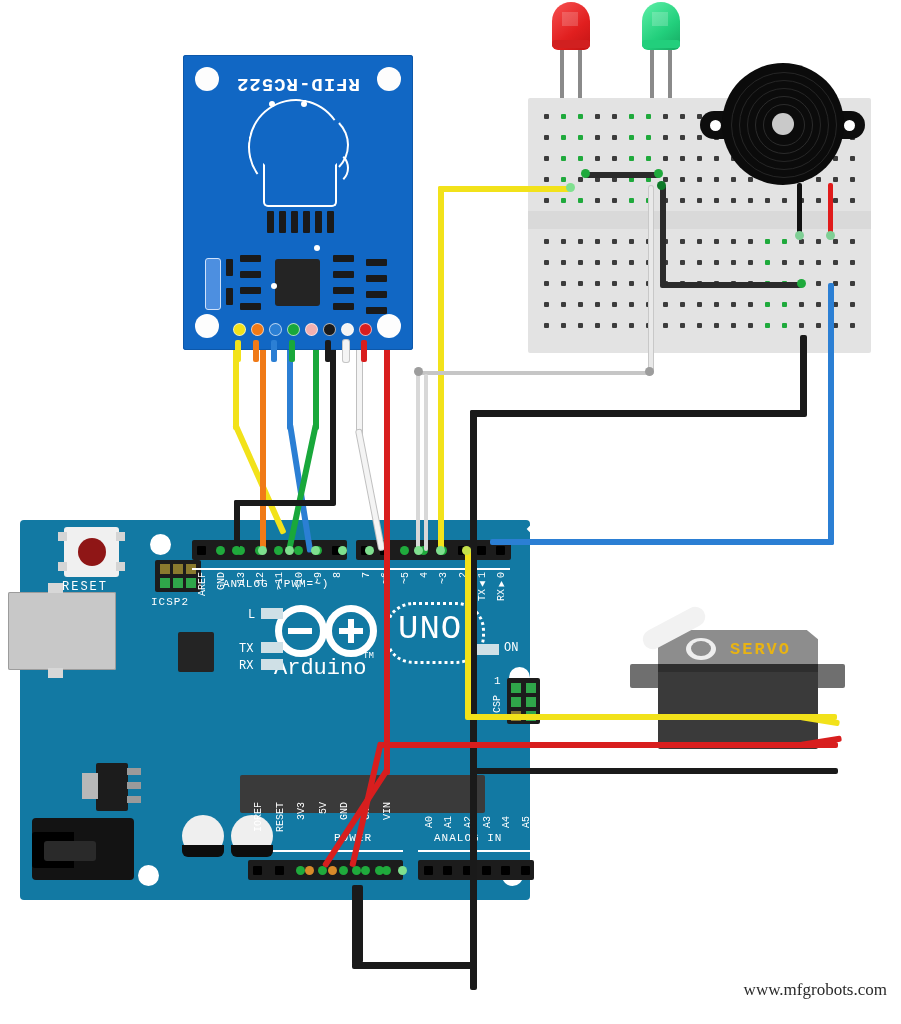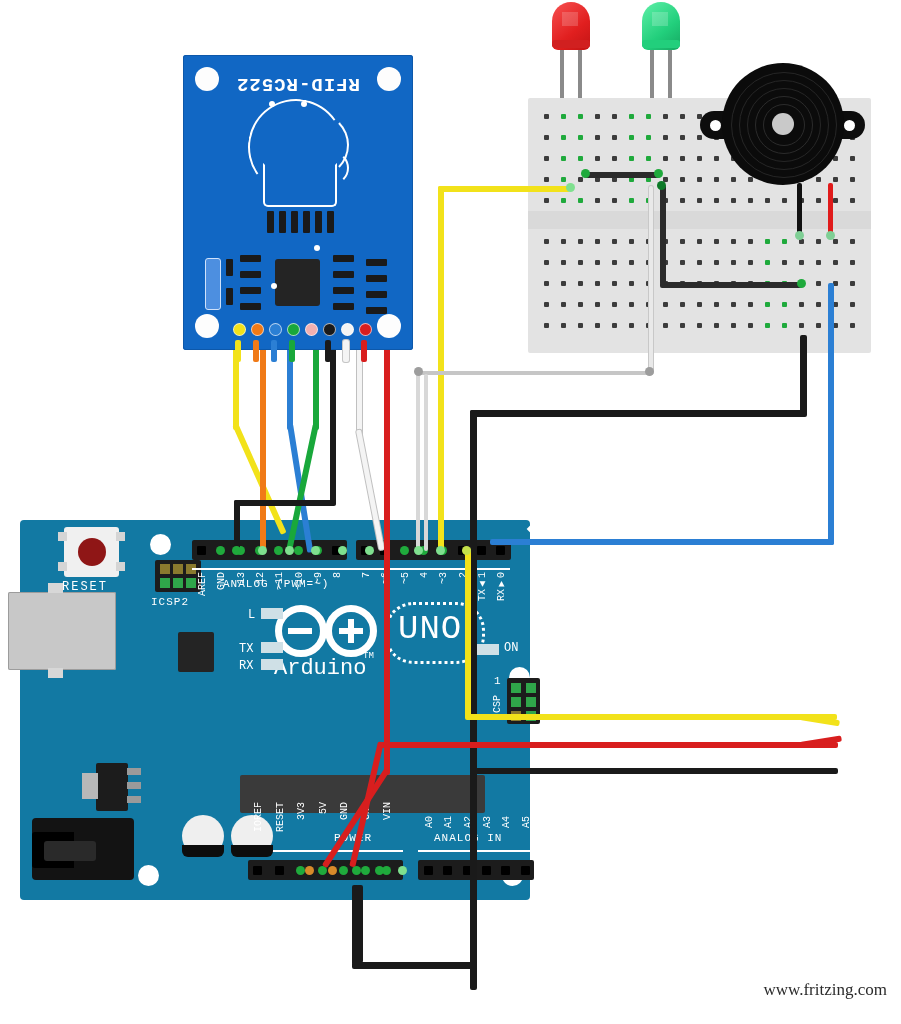--- a/index.html
+++ b/index.html
@@ -476,20 +476,33 @@
 
   <div class="abs" style="left:8px;top:592px;width:108px;height:78px;background:#c8c8c8;border-radius:2px;
               box-shadow:0 0 0 1px #9c9c9c inset;"></div>
   <div class="abs" style="left:48px;top:583px;width:15px;height:10px;background:#d7d7d7;"></div>
   <div class="abs" style="left:48px;top:668px;width:15px;height:10px;background:#d7d7d7;"></div>
 
   <div class="abs" style="left:32px;top:818px;width:102px;height:62px;background:#131313;border-radius:4px;"></div>
   <div class="abs" style="left:32px;top:832px;width:42px;height:36px;background:#000;border-radius:3px 0 0 3px;"></div>
   <div class="abs" style="left:44px;top:841px;width:52px;height:20px;background:#2a2a2a;border-radius:3px;"></div>
 
+  <div id="servo" class="abs">
+    <div class="abs" style="left:0px;top:52px;width:38px;height:24px;background:#6f6f6f;border-radius:2px;"></div>
+    <div class="abs" style="right:0px;top:52px;width:38px;height:24px;background:#6f6f6f;border-radius:2px;"></div>
+    <div class="abs" style="left:28px;top:18px;width:160px;height:42px;background:#8d8d8d;
+                clip-path:polygon(7% 0,93% 0,100% 22%,100% 100%,0 100%,0 22%);"></div>
+    <div class="abs" style="left:28px;top:52px;width:160px;height:85px;background:#3a3a3a;border-radius:2px;"></div>
+    <div class="abs" style="left:28px;top:52px;width:160px;height:8px;background:#2e2e2e;"></div>
+    <div class="abs" style="left:10px;top:6px;width:68px;height:20px;background:#f2f2f2;border-radius:10px;
+                transform:rotate(-28deg);"></div>
+    <div class="abs" style="left:56px;top:26px;width:30px;height:22px;border-radius:50%;background:#eee;"></div>
+    <div class="abs" style="left:61px;top:29px;width:20px;height:15px;border-radius:50%;background:#8d8d8d;"></div>
+    <div class="abs" style="left:100px;top:28px;color:#e8b313;font-size:17px;font-weight:bold;letter-spacing:2px;">SERVO</div>
+  </div>
 
   <div id="wires">
 
     <div class="w wv" style="left:233px;top:345px;width:6px;height:85px;background:#f2e21a;"></div>
     <div class="w" style="left:232px;top:424px;width:6px;height:120px;background:#f2e21a;transform-origin:top center;transform:rotate(-24deg);"></div>
 
     <div class="w wv" style="left:260px;top:345px;width:6px;height:205px;background:#f07a17;"></div>
 
     <div class="w wv" style="left:287px;top:345px;width:6px;height:85px;background:#2b7fd4;"></div>
     <div class="w" style="left:287px;top:424px;width:6px;height:130px;background:#2b7fd4;transform-origin:top center;transform:rotate(-9deg);"></div>
@@ -613,15 +626,15 @@
         <div class="rpin" style="left: 122px; background: rgb(242, 176, 176);"></div>
         <div class="rpin" style="left: 140px; background: rgb(26, 26, 26);"></div>
         <div class="w wv" style="position: absolute; left: 142px; top: 285px; width: 6px; height: 22px; background: rgb(26, 26, 26);"></div>
         <div class="rpin" style="left: 158px; background: rgb(244, 244, 244);"></div>
         <div class="w wv" style="position: absolute; left: 160px; top: 285px; width: 6px; height: 22px; background: rgb(244, 244, 244); box-shadow: rgb(197, 197, 197) 0px 0px 0px 1px;"></div>
         <div class="rpin" style="left: 176px; background: rgb(216, 30, 30);"></div>
         <div class="w wv" style="position: absolute; left: 178px; top: 285px; width: 6px; height: 22px; background: rgb(216, 30, 30);"></div>
       </div>
   </div>
 
-  <div id="mfg" class="abs">www.fritzing.com</div>
+  <div id="mfg" class="abs">www.mfgrobots.com</div>
 
 </div>
 
 </body></html>

